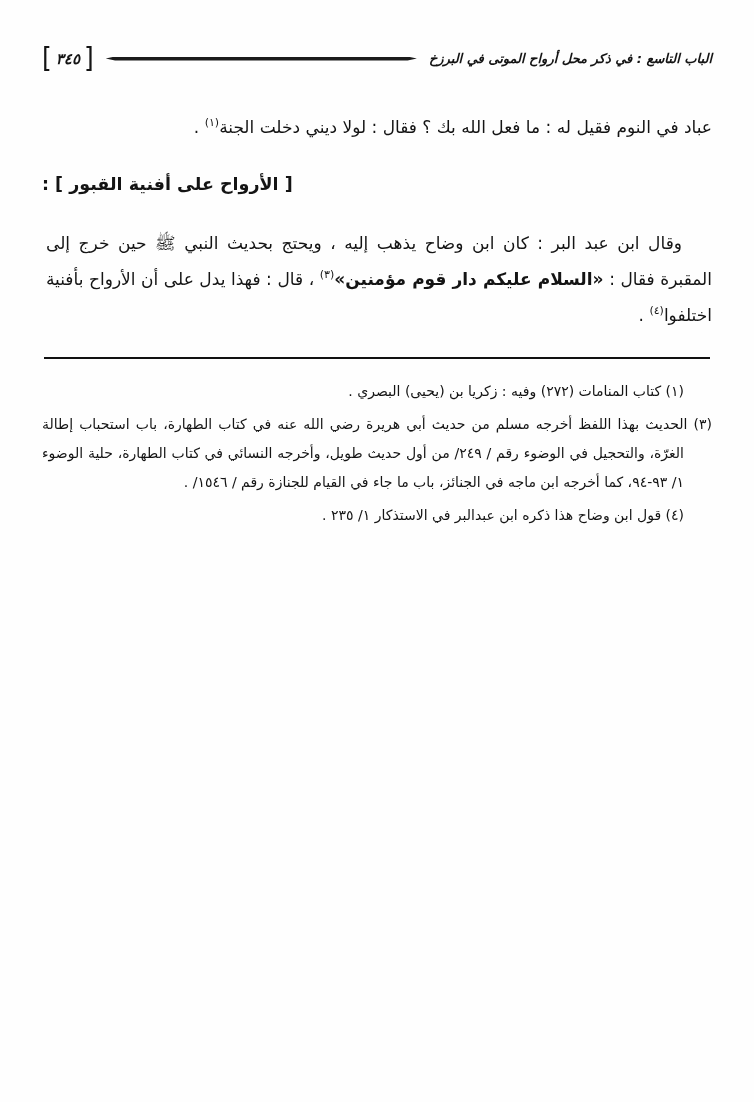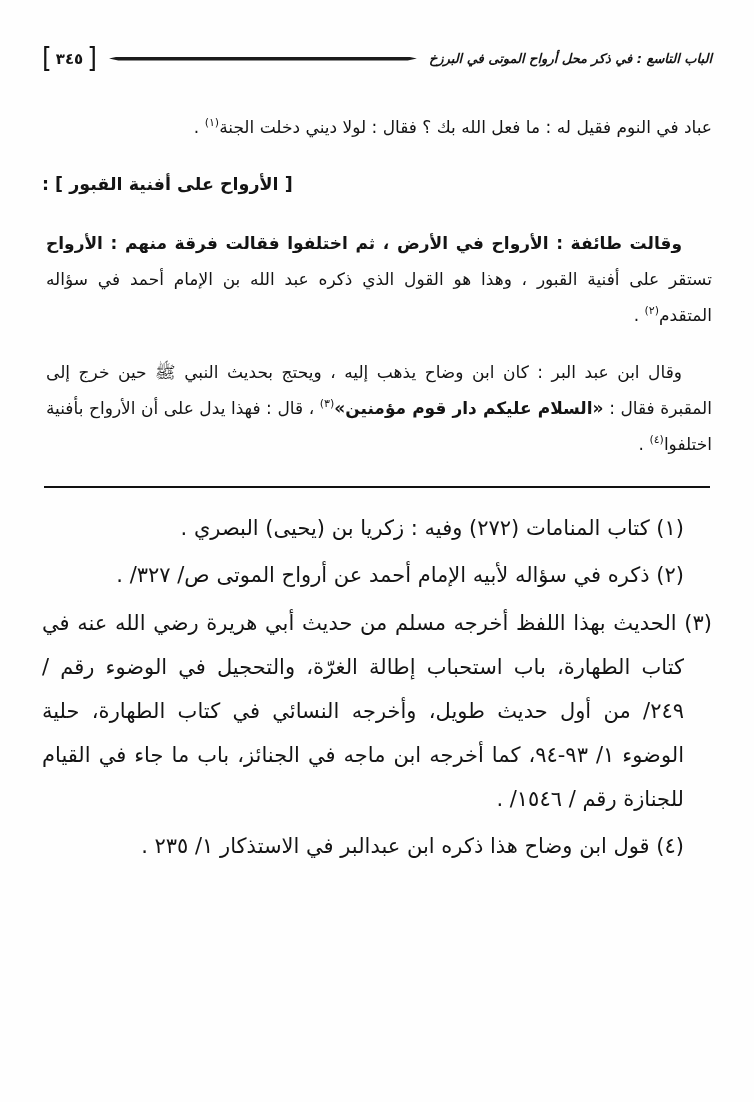--- a/index.html
+++ b/index.html
@@ -49,20 +49,21 @@
   }
   .pn-bracket {
     font-size: 25px;
     font-weight: normal;
     line-height: 1;
     transform: scaleY(1.15);
   }
   .pn-value {
     font-size: 15px;
     padding: 0 4px;
+    font-style: italic;
   }
 
   
   .body-text {
     font-size: 17px;
     line-height: 2.12;
     text-align: justify;
   }
   .para {
     margin: 0 0 21px 4px;
@@ -82,21 +83,21 @@
     vertical-align: 7px;
   }
 
   
   .footnote-separator {
     height: 2px;
     background: #111;
     margin: 24px 2px 18px 2px;
   }
   .footnotes {
-    font-size: 21px;
+    font-size: 14px;
     line-height: 2.1;
     text-align: justify;
   }
   .fn {
     margin: 0 0 3px 0;
     padding-right: 28px;
   }
   .fn.hang {
     padding-right: 28px;
     text-indent: -28px;
@@ -116,30 +117,28 @@
       <span class="pn-bracket">]</span>
     </div>
   </header>
 
   <main class="body-text">
 
     <p class="para no-indent"><span>عباد في النوم فقيل له : ما فعل الله بك ؟ فقال : لولا ديني دخلت الجنة</span><sup class="fn-ref">(١)</sup><span> .</span></p>
 
     <h2 class="section-heading">[ الأرواح على أفنية القبور ] :</h2>
 
-    <p class="para"><span class="bold">وقالت طائفة : الأرواح في الأرض ، ثم اختلفوا فقالت فرقة منهم : الأرواح</span><span> تستقر على أفنية القبور ، وهذا هو القول الذي ذكره عبد الله بن الإمام أحمد في سؤاله المتقدم</span><sup class="fn-ref">(٢)</sup><span> .</span></p>
 
 
     <p class="para"><span>وقال ابن عبد البر : كان ابن وضاح يذهب إليه ، ويحتج بحديث النبي ﷺ حين خرج إلى المقبرة فقال : </span><span class="bold">«السلام عليكم دار قوم مؤمنين»</span><sup class="fn-ref">(٣)</sup><span> ، قال : فهذا يدل على أن الأرواح بأفنية اختلفوا</span><sup class="fn-ref">(٤)</sup><span> .</span></p>
 
 
   </main>
 
   <div class="footnote-separator"></div>
 
   <footer class="footnotes">
     <p class="fn">(١) كتاب المنامات (٢٧٢) وفيه : زكريا بن (يحيى) البصري .</p>
-    <p class="fn">(٢) ذكره في سؤاله لأبيه الإمام أحمد عن أرواح الموتى ص/ ٣٢٧/ .</p>
     <p class="fn hang">(٣) الحديث بهذا اللفظ أخرجه مسلم من حديث أبي هريرة رضي الله عنه في كتاب الطهارة، باب استحباب إطالة الغرّة، والتحجيل في الوضوء رقم / ٢٤٩/ من أول حديث طويل، وأخرجه النسائي في كتاب الطهارة، حلية الوضوء ١/ ٩٣-٩٤، كما أخرجه ابن ماجه في الجنائز، باب ما جاء في القيام للجنازة رقم / ١٥٤٦/ .</p>
     <p class="fn">(٤) قول ابن وضاح هذا ذكره ابن عبدالبر في الاستذكار ١/ ٢٣٥ .</p>
   </footer>
 
 </div>
 
 </body></html>

